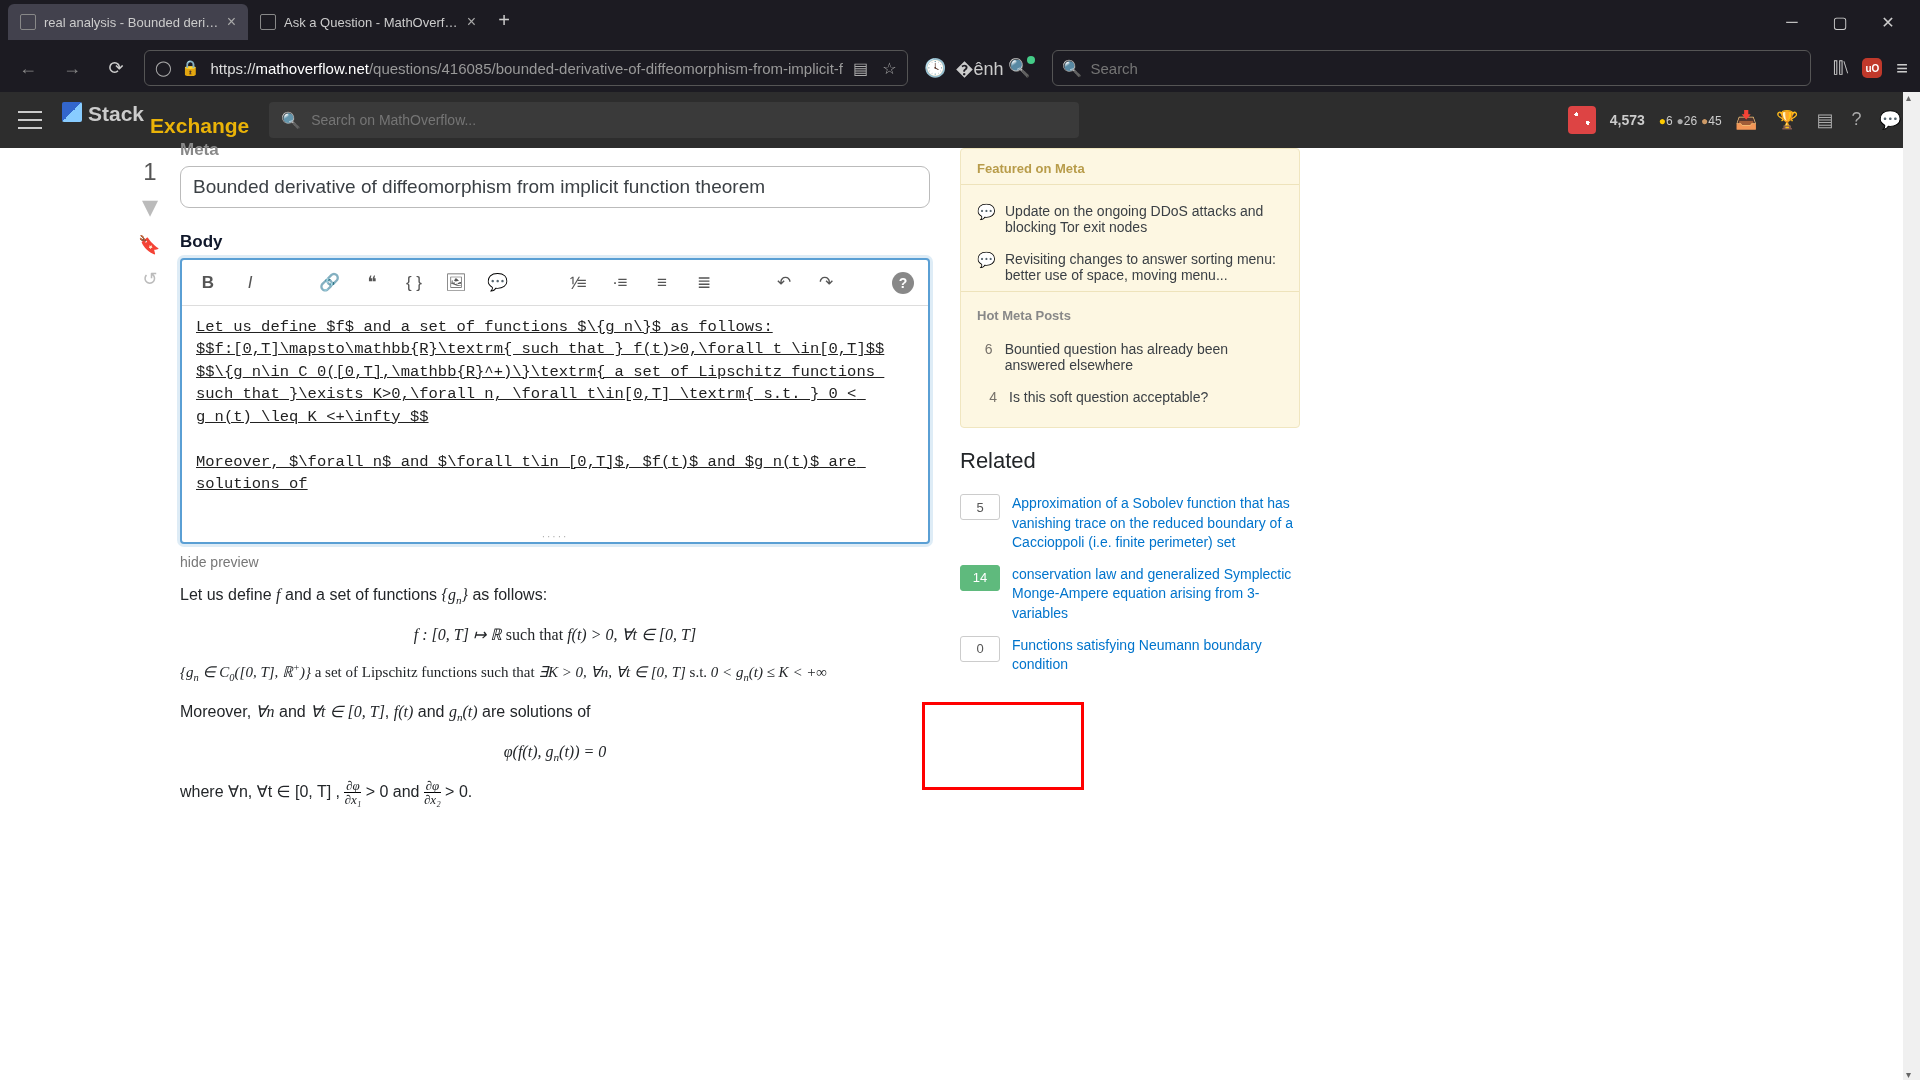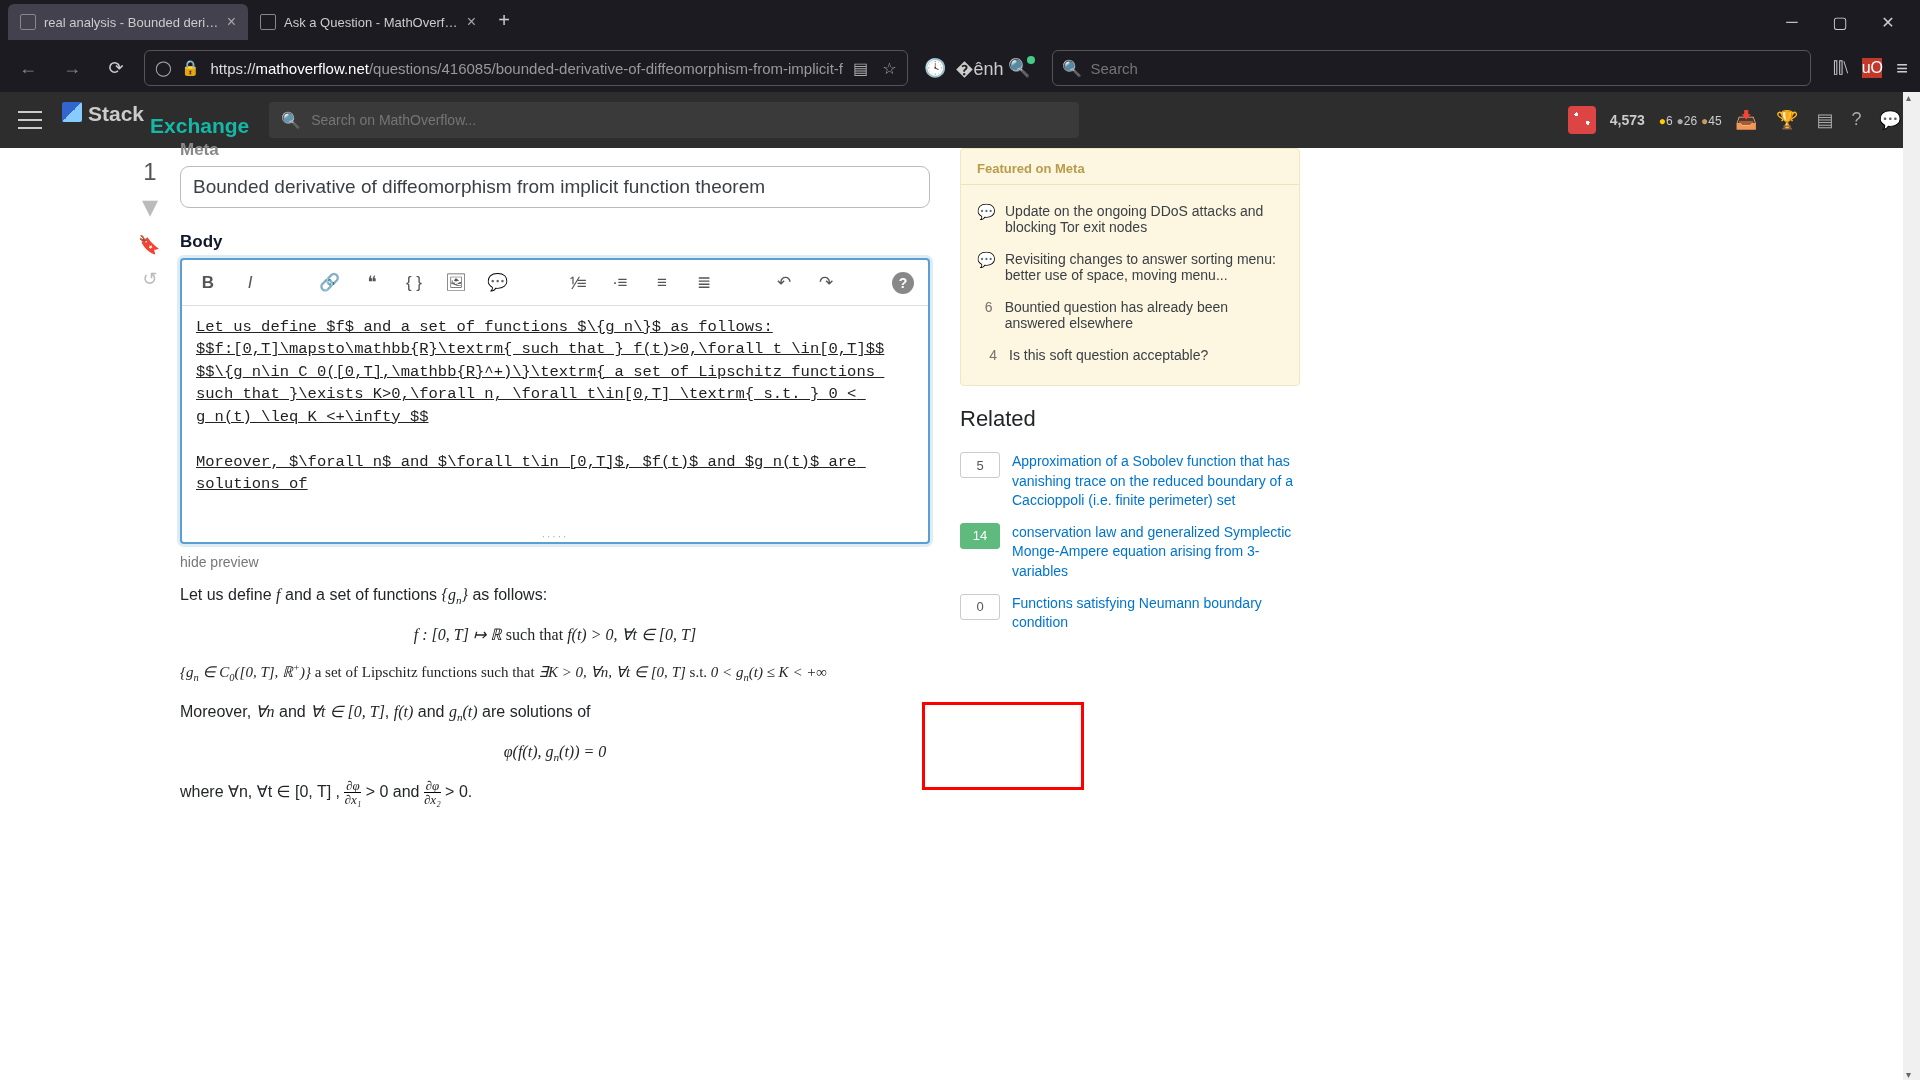--- a/index.html
+++ b/index.html
@@ -23,36 +23,36 @@
 .url-input-wrap { flex: 0 0 760px; height: 36px; background: #1c1b22; border: 1px solid #555; border-radius: 6px; display: flex; align-items: center; padding: 0 10px; gap: 10px; }
 .url-icon { color: #aaa; font-size: 15px; }
 .url-text { flex: 1; color: #ddd; font-size: 15px; white-space: nowrap; overflow: hidden; }
 .url-text .domain { color: #fff; }
 .url-text .path { color: #999; }
 .url-actions { display: flex; gap: 14px; align-items: center; color: #aaa; }
 .url-actions span { cursor: pointer; font-size: 16px; }
 .search-wrap { flex: 1; height: 36px; border: 1px solid #555; border-radius: 6px; display: flex; align-items: center; padding: 0 10px; gap: 8px; color: #aaa; }
 .search-wrap input { background: transparent; border: none; outline: none; color: #ddd; font-size: 15px; flex: 1; }
 .toolbar-right { display: flex; gap: 14px; align-items: center; padding-left: 10px; }
-.ext-badge { width: 20px; height: 20px; background: #c0392b; border-radius: 0; display:flex;align-items:center;justify-content:center;font-size:16px;font-weight:normal;}
+.ext-badge { width: 20px; height: 20px; background: #c0392b; border-radius: 5px; display:flex;align-items:center;justify-content:center;font-size:10px;font-weight:bold;}
 .green-dot { width:8px; height:8px; background:#4c8; border-radius:50%; position:relative; top:-8px; left:-4px;}
 
 
 .page { height: calc(1080px - 44px - 48px); background: #fff; color: #232629; overflow: hidden; position: relative; }
 .page-scrollbar { position:absolute; right:0; top:0; bottom:0; width:17px; background:#f0f0f0; }
 .page-scrollbar::before { content:'▴'; position:absolute; top:0; left:3px; font-size:10px; color:#666;}
 .page-scrollbar::after { content:'▾'; position:absolute; bottom:0; left:3px; font-size:10px; color:#666;}
 
 .topbar { height: 56px; background: #2d2d2d; display: flex; align-items: center; padding: 0 18px; gap: 20px; }
 .hamburger { width:24px; height:24px; display:flex; flex-direction:column; justify-content:space-around; cursor:pointer;}
 .hamburger span { height:2px; background:#ccc; }
 .se-logo { display:flex; align-items:flex-start; gap:6px; font-size:21px; }
 .se-logo .se-icon { width:20px; height:20px; background:linear-gradient(135deg,#36c 50%,#8cf 50%); border-radius:2px;}
 .se-logo b { color:#ccc; font-weight:600;}
-.se-logo .ex { color:#14b8a6; font-weight:600;margin-top:12px;}
+.se-logo .ex { color:#eab308; font-weight:600;margin-top:12px;}
 .topsearch { flex: 0 0 810px; height:36px; background:#3a3a3a; border-radius:4px; display:flex; align-items:center; padding:0 12px; gap:10px;}
 .topsearch input { background:transparent; border:none; outline:none; color:#ccc; font-size:14px; flex:1;}
 .user-area { margin-left:auto; display:flex; align-items:center; gap:14px; color:#ccc; font-size:14px;}
 .avatar { width:28px; height:28px; background:#d44; border-radius:4px; background-image:radial-gradient(circle at 30% 30%, #fff 2px, transparent 2px), radial-gradient(circle at 70% 60%, #fff 2px, transparent 2px);}
 .rep { font-weight:bold; }
 .badges span { font-size:12px; }
 .b-gold { color:#fc0;} .b-silver{color:#aaa;} .b-bronze{color:#c96;}
 .top-icons { display:flex; gap:18px; font-size:18px; color:#aaa;}
 
 .content { display:flex; padding: 0 0 0 120px; height: calc(100% - 56px); }
@@ -267,20 +267,21 @@
       <div class="meta-box">
         <div class="meta-head" style="color:#b89c4a">Featured on Meta</div>
         <div class="meta-item">
             <span class="meta-icon">💬</span>
             <span>Update on the ongoing DDoS attacks and blocking Tor exit nodes</span>
           </div>
         <div class="meta-item">
             <span class="meta-icon">💬</span>
             <span>Revisiting changes to answer sorting menu: better use of space, moving menu...</span>
           </div>
+        <div class="hot-head">Hot Meta Posts</div>
         <div class="hot-item">
             <span class="hot-num">6</span>
             <span>Bountied question has already been answered elsewhere</span>
           </div>
         <div class="hot-item">
             <span class="hot-num">4</span>
             <span>Is this soft question acceptable?</span>
           </div>
       </div>
 

